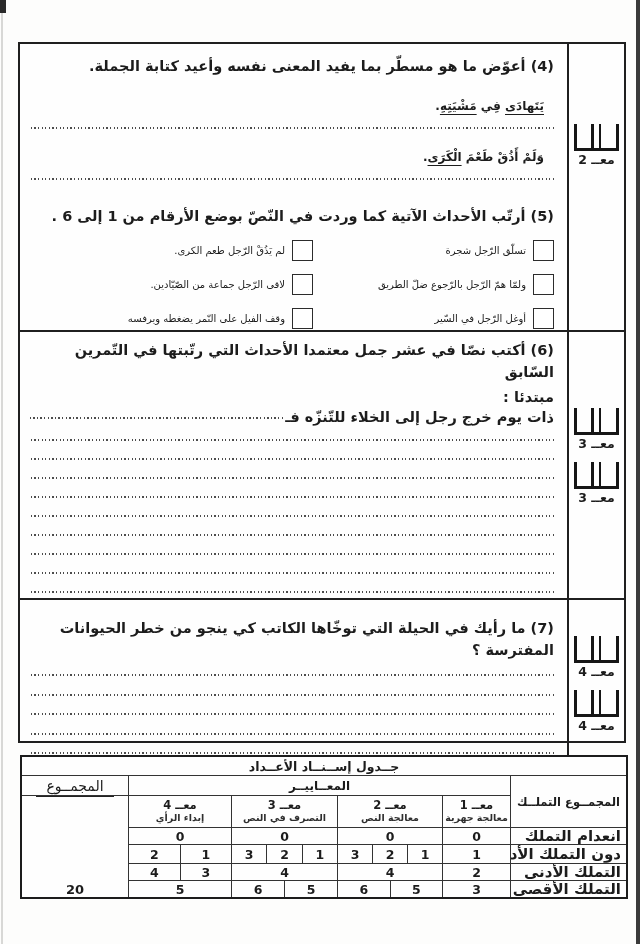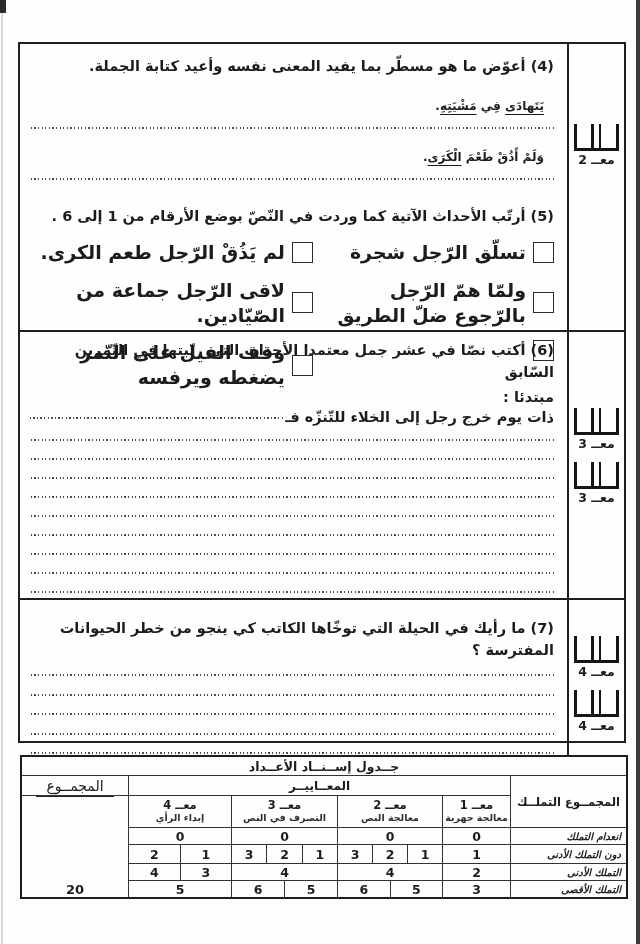--- a/index.html
+++ b/index.html
@@ -47,21 +47,21 @@
     height:3px;margin-top:11px;
     background:repeating-linear-gradient(to left,#4c4c4c 0,#4c4c4c 1.3px,transparent 1.3px,transparent 3.6px);
     background-position:center;background-size:100% 2px;background-repeat:no-repeat;
   }
   .q5h{margin-top:13px;}
   .cb-row{display:flex;margin-top:13px;align-items:flex-start;}
   .item{display:flex;align-items:center;gap:7px;}
   .item-right{flex:0 0 46%;}
   .item-left{flex:1 1 auto;}
   .checkbox{width:21px;height:21px;border:1.7px solid #2c2c2c;background:#fff;flex:0 0 auto;box-sizing:border-box;}
-  .item-text{font-size:19px;font-weight:bold;line-height:1.3;}
+  .item-text{font-size:10px;font-weight:normal;line-height:1.3;}
 
   #sec2 .q-header{padding-top:8px;}
   .q-header2{font-size:14.5px;font-weight:bold;margin-top:5px;}
   .starter{display:flex;margin-top:4px;font-size:14.5px;font-weight:bold;}
   .starter .dots{flex:1 1 auto;margin-top:0;align-self:flex-end;margin-bottom:5px;margin-right:2px;}
   .ans + .ans{margin-top:16px;}
   .ansblock{margin-top:14px;}
   #sec3 .q-header{padding-top:10px;margin-top:8px;}
   #sec3 .ansblock{margin-top:12px;}
   #sec3 .ans + .ans{margin-top:16.5px;}
@@ -79,21 +79,21 @@
     display:flex;align-items:center;justify-content:center;
     box-sizing:border-box;overflow:hidden;
   }
   .gtable .title{grid-area:1/1/2/7;border-left:none;border-top:none;font-size:12.5px;font-weight:bold;}
   .gtable .levels-h{grid-area:2/1/4/2;font-size:11.5px;font-weight:bold;}
   .gtable .crit-h{grid-area:2/2/3/6;font-size:12px;font-weight:bold;}
   .gtable .total-h{grid-area:2/6/3/7;border-left:none;font-size:14px;font-weight:normal;}
   .gtable .sub{flex-direction:column;justify-content:center;line-height:1.15;}
   .gtable .cname{font-size:11.5px;font-weight:bold;}
   .gtable .cdesc{font-size:9.5px;font-weight:bold;color:#2e2e2e;}
-  .gtable .rlabel{justify-content:flex-start;padding-right:5px;font-size:10px;font-weight:bold;white-space:nowrap;font-style:italic;}
+  .gtable .rlabel{justify-content:flex-start;padding-right:5px;font-size:15px;font-weight:bold;white-space:nowrap;}
   .gtable .d{font-size:12.5px;font-weight:bold;padding:0;}
   .gtable .vals{align-items:stretch;}
   .gtable .vals .v{flex:1 1 0;display:flex;align-items:center;justify-content:center;}
   .gtable .vals .v:not(:first-child){border-right:1.1px solid #333;}
   .gtable .total-cell{grid-area:3/6/8/7;border-left:none;flex-direction:column;justify-content:space-between;}
   .tline{width:78px;border-top:1.6px solid #222;margin-bottom:2px;}
   .tval{font-size:13px;font-weight:bold;}
 </style>
 </head>
 <body>
@@ -140,20 +140,21 @@
           <span class="item-text">ولمّا همّ الرّجل بالرّجوع ضلّ الطريق</span>
         </div>
         <div class="item item-left">
           <span class="checkbox"></span>
           <span class="item-text">لاقى الرّجل جماعة من الصّيّادين.</span>
         </div>
       </div>
       <div class="cb-row">
         <div class="item item-right">
           <span class="checkbox"></span>
+          <span class="item-text">أوغل الرّجل في السّير</span>
         </div>
         <div class="item item-left">
           <span class="checkbox"></span>
           <span class="item-text">وقف الفيل على النّمر يضغطه ويرفسه</span>
         </div>
       </div>
     </div>
   </section>
 
   <section class="sec" id="sec2">

